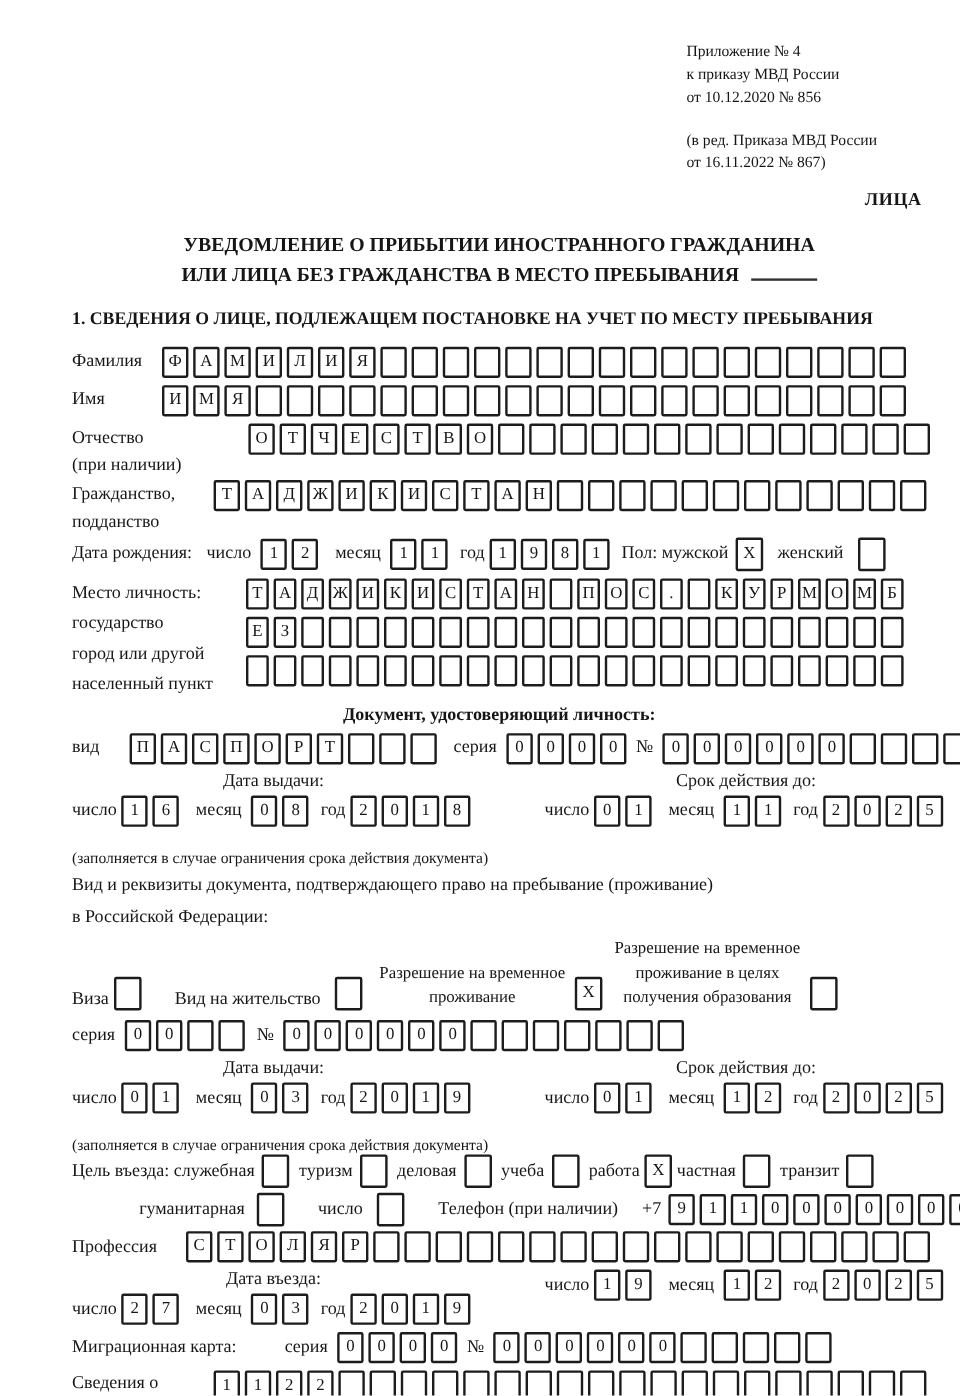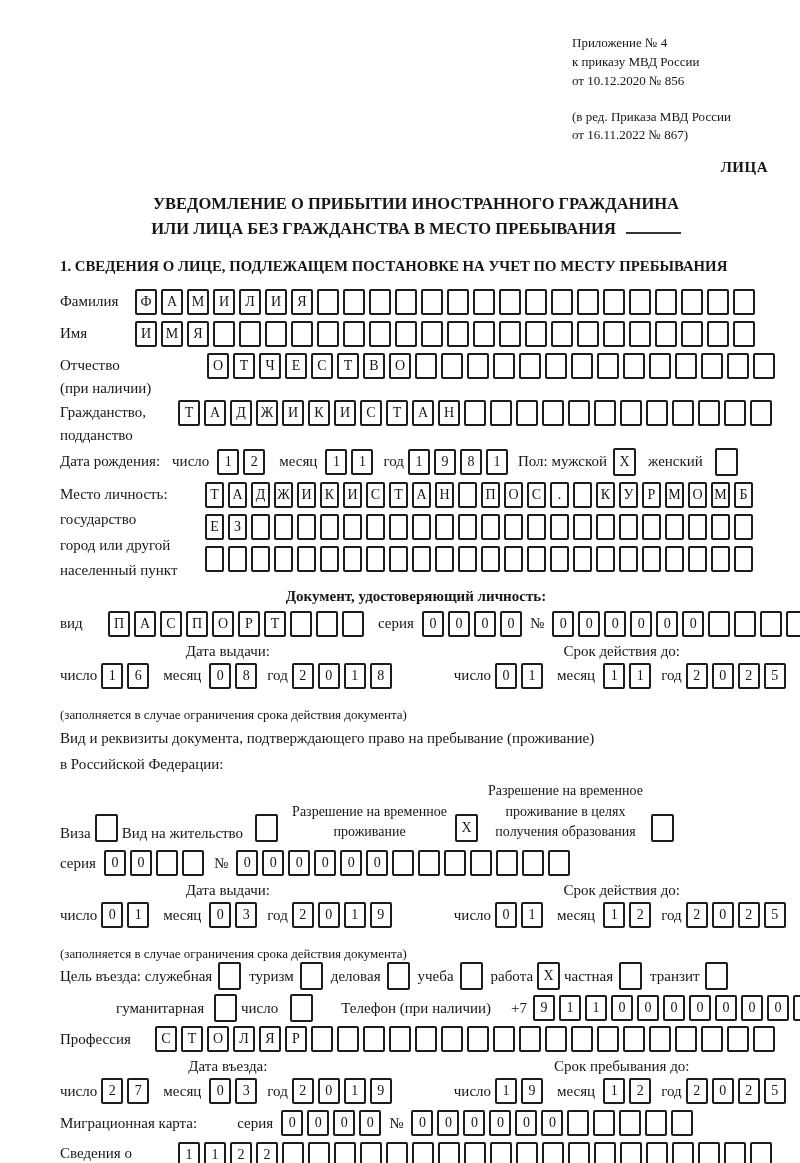--- a/index.html
+++ b/index.html
@@ -29,21 +29,21 @@
   .cell {
     width:22px; height:26px; flex:none;
     border:2px solid #1c1c1c; border-radius:2px; margin-right:4px;
     display:flex; align-items:center; justify-content:center;
     font-size:14px; background:#fff;
   }
   .cells-sm .cell { width:19px; margin-right:4px; }
   .cb { width:23px; height:28px; flex:none; border:2px solid #1c1c1c; border-radius:2px;
         display:flex; align-items:center; justify-content:center; font-size:14px; }
   .ml4{margin-left:4px;} .ml6{margin-left:6px;} .ml8{margin-left:8px;} .ml10{margin-left:10px;}
-  .ml12{margin-left:12px;} .ml14{margin-left:14px;} .ml16{margin-left:4px;} .ml20{margin-left:20px;}
+  .ml12{margin-left:12px;} .ml14{margin-left:14px;} .ml16{margin-left:28px;} .ml20{margin-left:20px;}
   .ml28{margin-left:28px;} .ml40{margin-left:40px;}
   .mb4{margin-bottom:4px;} .mb6{margin-bottom:6px;}
 
   .sublabel { font-size:15px; margin-top:1px; margin-bottom:3px; }
 
   
   .dates { display:flex; margin-top:6px;gap:12px; }
   .dcol {}
   .dtitle { text-align:center; font-size:15px; margin-bottom:3px; }
   .drow { display:flex; align-items:center; }
@@ -585,21 +585,20 @@
         <span class="lbl ml6">год</span>
         <span class="cells ml4">
             <span class="cell">2</span>
             <span class="cell">0</span>
             <span class="cell">1</span>
             <span class="cell">9</span>
           </span>
       </div>
     </div>
     <div class="dcol" style="margin-left:46px;">
-      <div class="dtitle">Срок пребывания до:</div>
       <div class="drow">
         <span class="lbl">число</span>
         <span class="cells ml4">
             <span class="cell">1</span>
             <span class="cell">9</span>
           </span>
         <span class="lbl ml10">месяц</span>
         <span class="cells ml8">
             <span class="cell">1</span>
             <span class="cell">2</span>

